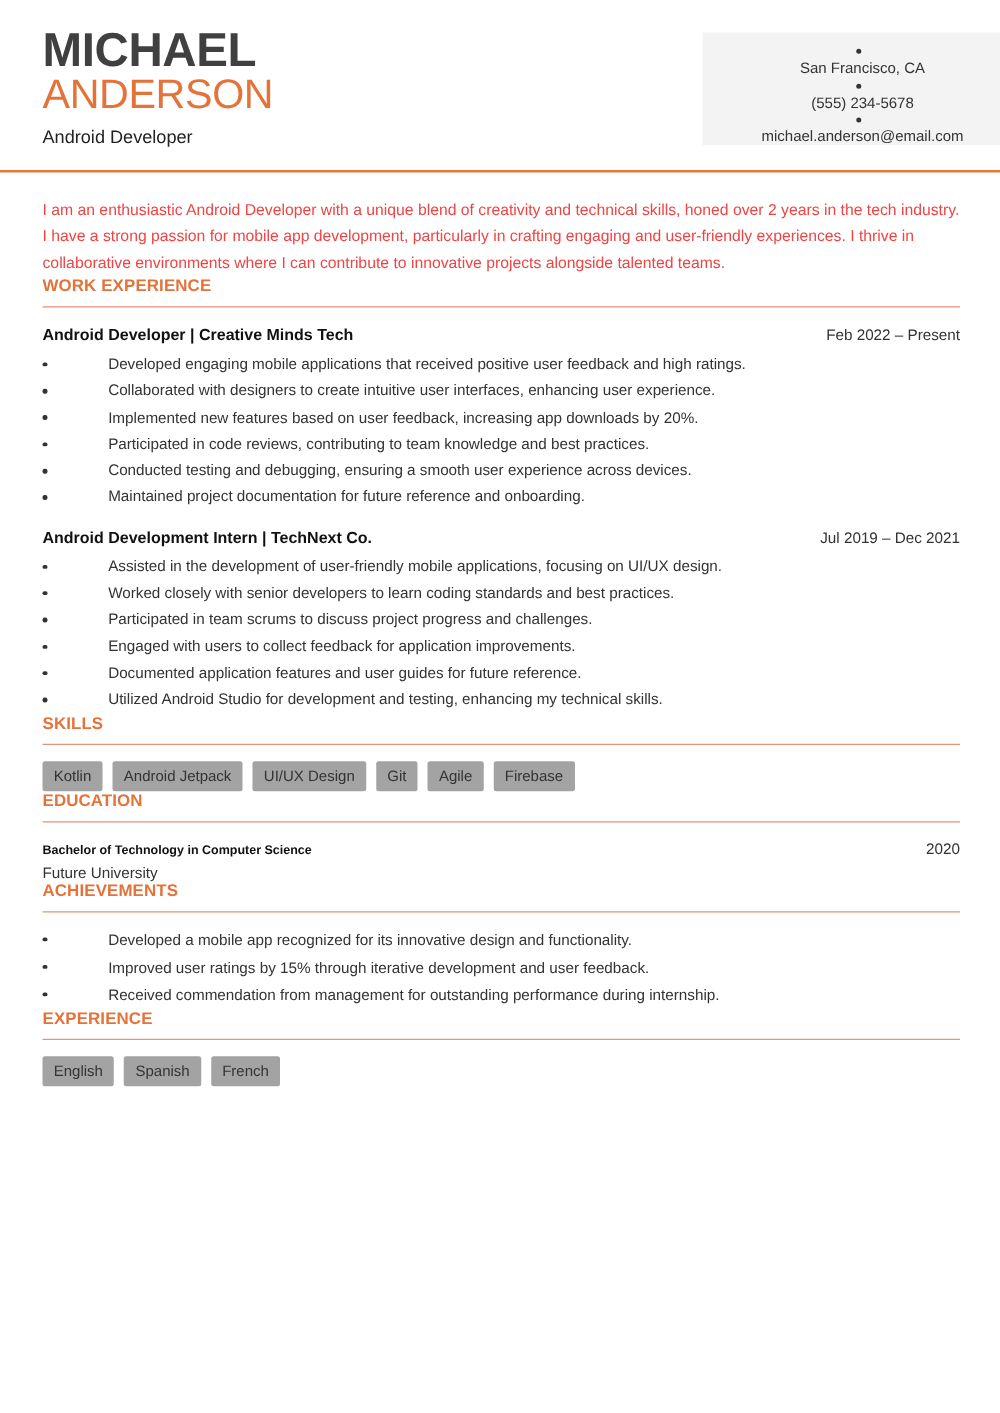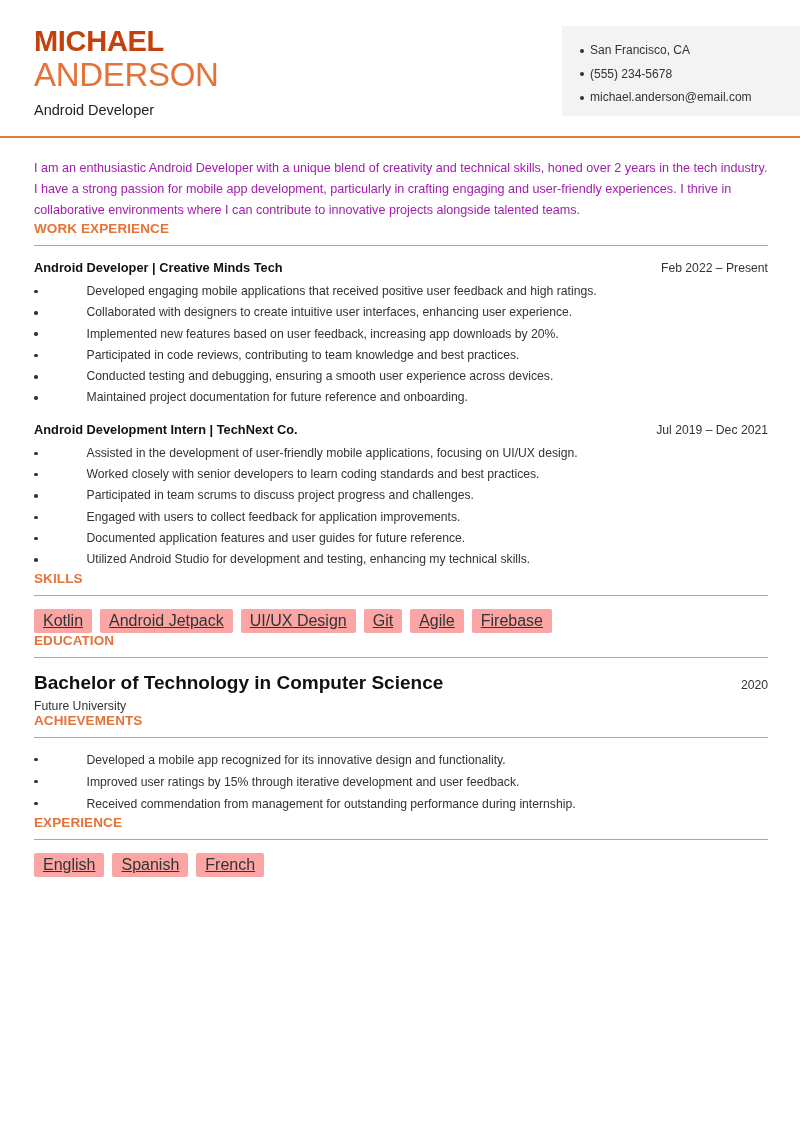--- a/index.html
+++ b/index.html
@@ -1,49 +1,49 @@
 <!DOCTYPE html>
 <html><head>
   <meta charset="utf-8">
   <style>
     * { box-sizing: border-box; margin: 0; padding: 0; }
     html, body { width: 800px; height: 1130px; background: #ffffff; }
     body { font-family: "Liberation Sans", "DejaVu Sans", sans-serif; color: #222; position: relative; overflow: hidden; }
 
     .header { position: relative; height: 138px; border-bottom: 2px solid #e07a3e; }
     .name-block { position: absolute; left: 34px; top: 24px; }
-    .first-name { font-size: 29px; font-weight: 700; color: #c2410c; line-height: 34px; letter-spacing: -0.3px; }
+    .first-name { font-size: 38px; font-weight: 700; color: #404040; line-height: 34px; letter-spacing: -0.3px; }
     .last-name { font-size: 33px; font-weight: 400; color: #e4733a; line-height: 34px; letter-spacing: -0.3px; }
     .job-title { font-size: 14.5px; color: #222; margin-top: 10px; }
 
     .contact-box { position: absolute; left: 562px; top: 26px; width: 238px; height: 90px; background: #f3f3f3; padding: 13px 0 0 18px; }
-    .contact-item { font-size: 12px; color: #333; line-height: 23.5px; display: flex; align-items: center; }
+    .contact-item { font-size: 12px; color: #333; line-height: 23.5px; display: flex; align-items: center; flex-direction: column; }
     .contact-item .dot { width: 4px; height: 4px; background: #333; border-radius: 50%; margin-right: 6px; flex-shrink: 0; }
 
     .content { position: absolute; left: 34px; top: 158px; width: 734px; }
-    .summary { font-size: 12.6px; line-height: 21px; color: #a21caf; }
+    .summary { font-size: 12.6px; line-height: 21px; color: #ef4444; }
 
     .section { }
     .section-title { font-size: 13.5px; font-weight: 700; color: #e4733a; letter-spacing: 0.1px; padding-bottom: 9px; border-bottom: 1.5px solid #e8917a; }
 
     .job { margin-top: 14px; }
     .job + .job { margin-top: 13px; text-align: center; }
     .job-head { display: flex; justify-content: space-between; align-items: baseline; }
     .job-role { font-size: 12.8px; font-weight: 700; color: #111; }
     .job-date { font-size: 12.2px; color: #333; }
     .bullets { list-style: none; margin-top: 6px; }
     .bullets li { font-size: 12.2px; color: #333; line-height: 21.3px; display: flex; align-items: center; gap: 40px; }
     .bullets li .dot { width: 3.5px; height: 3.5px; background: #333; border-radius: 50%; margin-right: 9px; flex-shrink: 0; }
 
     .tags { display: flex; gap: 8px; margin-top: 13px; }
-    .tag { background: #fca5a5; font-size: 16px; color: #333; padding: 0 9px; height: 24px; line-height: 24px; border-radius: 2px; text-decoration: underline; }
+    .tag { background: #a3a3a3; font-size: 12px; color: #333; padding: 0 9px; height: 24px; line-height: 24px; border-radius: 2px; }
 
     .edu { margin-top: 14px; }
     .edu-head { display: flex; justify-content: space-between; align-items: baseline; }
-    .edu-degree { font-size: 19px; font-weight: 700; color: #111; }
+    .edu-degree { font-size: 10px; font-weight: 700; color: #111; }
     .edu-year { font-size: 12.2px; color: #333; }
     .edu-school { font-size: 12.2px; color: #333; margin-top: 5px; }
 
     .ach-list { margin-top: 11px; }
     .ach-list li { line-height: 22px; }
   </style>
 </head>
 <body>
 
 <header class="header">

